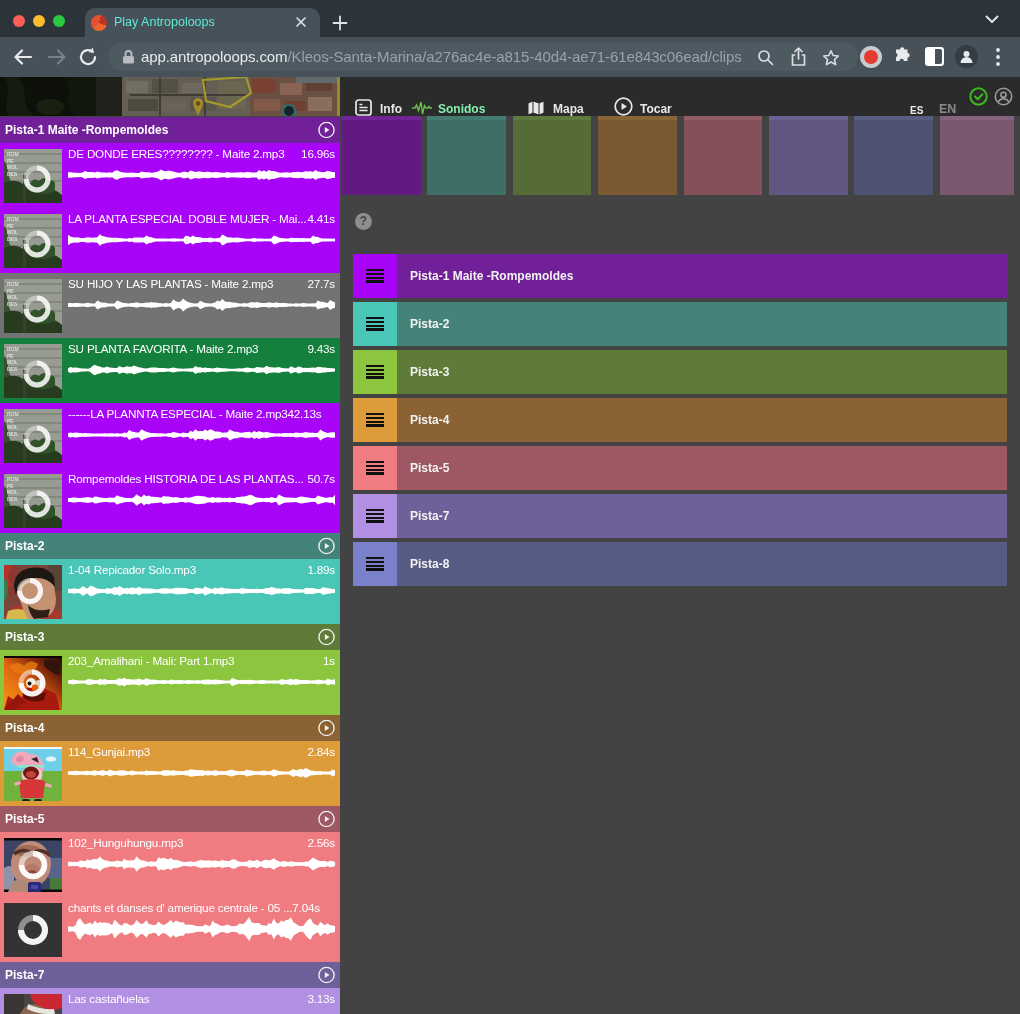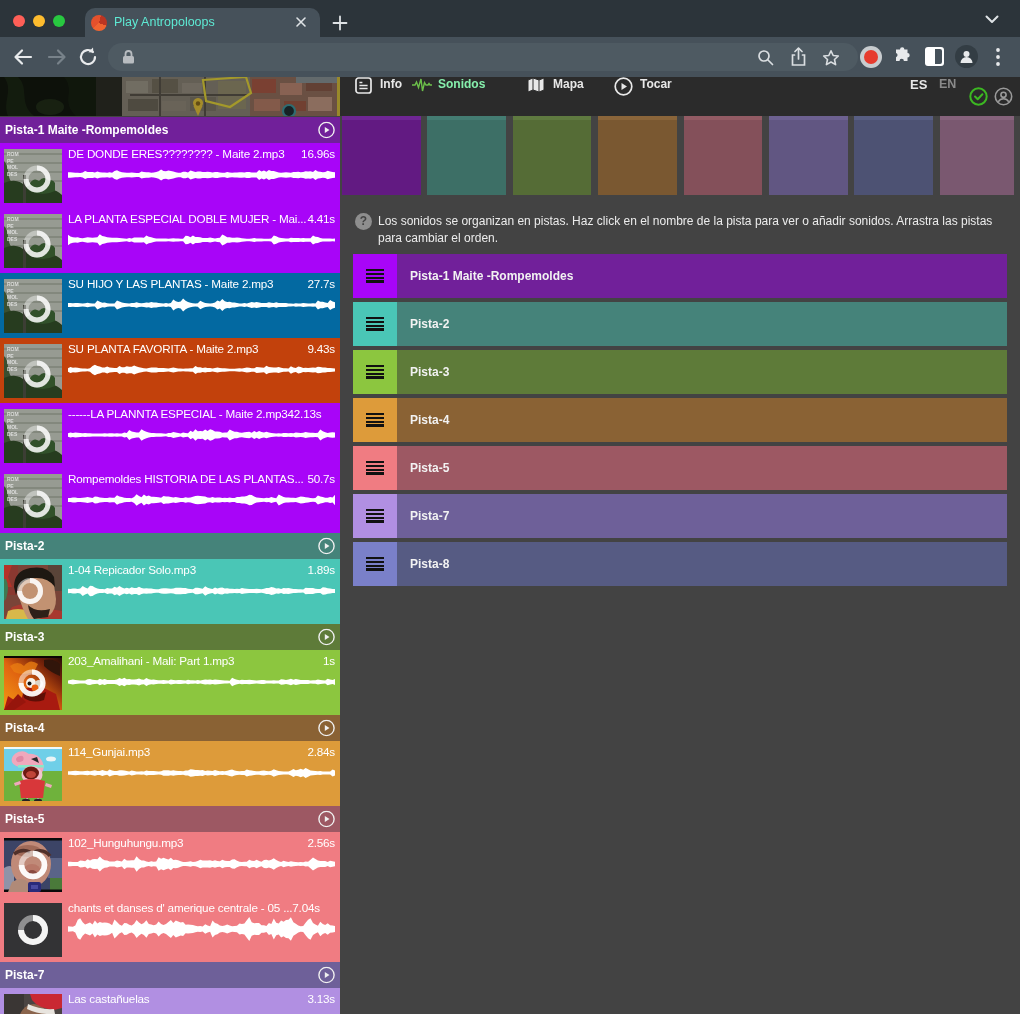--- a/index.html
+++ b/index.html
@@ -3,21 +3,21 @@
 *{margin:0;padding:0;box-sizing:border-box}
 html,body{width:1020px;height:1014px;overflow:hidden;background:#434343;
  font-family:"Liberation Sans",sans-serif;}
 .abs{position:absolute}
 .tabstrip{position:absolute;left:0;top:0;width:1020px;height:37px;background:#2c343a}
 .dot{position:absolute;top:15px;width:12px;height:12px;border-radius:50%}
 .tab{position:absolute;left:85px;top:8px;width:235px;height:29px;background:#46515a;border-radius:10px 10px 0 0}
 .toolbar{position:absolute;left:0;top:37px;width:1020px;height:40px;background:#46515a}
 .pill{position:absolute;left:108px;top:6px;width:750px;height:28px;border-radius:14px;background:#4e5a62}
 .appheader{position:absolute;left:0;top:77px;width:1020px;height:39px;background:#2b2b2b}
-.nav{position:absolute;top:0;height:39px;display:flex;align-items:flex-start;color:#e8e8e8;
+.nav{position:absolute;top:0;height:39px;display:flex;align-items:flex-end;color:#e8e8e8;
  font-size:12px;font-weight:700}
 .sidebar{position:absolute;left:0;top:116px;width:340px;height:898px;overflow:hidden}
 .shead{position:relative;width:340px;height:26px;color:#fff;font-size:12px;font-weight:700;line-height:26px;padding-left:5px}
 .clip{position:relative;width:340px;height:65px}
 .thumb{position:absolute;left:4px;top:6px;width:58px;height:54px;overflow:hidden}
 .ctitle{position:absolute;left:68px;top:4px;width:240px;height:15px;font-size:11.7px;letter-spacing:-0.2px;color:#fff;white-space:nowrap;overflow:hidden}
 .ctitle.wide{width:269px}
 .cdur{position:absolute;right:5px;top:4px;font-size:11.7px;letter-spacing:-0.2px;color:#fff}
 .cwave{position:absolute;left:68px;top:17px}
 .playbtn{position:absolute;right:5px;top:50%;transform:translateY(-50%)}
@@ -62,20 +62,21 @@
     </svg>
 <svg class="abs" style="left:77px;top:9px" width="22" height="22" viewBox="0 0 22 22">
       <path d="M18 11 a7 7 0 1 1 -2.05-4.95" stroke="#e8eaec" stroke-width="2.2" fill="none" stroke-linecap="round"></path>
       <path d="M16 1.5 L16.4 6.6 L11.4 6.2 Z" fill="#e8eaec"></path>
     </svg>
 <div class="pill">
       <svg class="abs" style="left:14px;top:7px" width="13" height="14" viewBox="0 0 13 14">
         <rect x="1" y="6" width="11" height="7.5" rx="1.5" fill="#b8bcc0"></rect>
         <path d="M3.5 6 V4 a3 3 0 0 1 6 0 V6" stroke="#b8bcc0" stroke-width="1.8" fill="none"></path>
       </svg>
+      <div class="abs" style="left:33px;top:5px;font-size:15px;letter-spacing:-0.1px;color:#e8eaec;white-space:nowrap">app.antropoloops.com<span style="color:#9aa2a8">/Kleos-Santa-Marina/a276ac4e-a815-40d4-ae71-61e843c06ead/clips</span></div>
       <svg class="abs" style="left:649px;top:6px" width="17" height="17" viewBox="0 0 17 17">
         <circle cx="7" cy="7" r="5" stroke="#dadee1" stroke-width="1.7" fill="none"></circle>
         <path d="M11 11 L15.5 15.5" stroke="#dadee1" stroke-width="1.7" stroke-linecap="round"></path>
       </svg>
       <svg class="abs" style="left:682px;top:4px" width="17" height="20" viewBox="0 0 17 20">
         <path d="M8.5 1.5 V12" stroke="#dadee1" stroke-width="1.7" stroke-linecap="round"></path>
         <path d="M5 4.5 L8.5 1.2 L12 4.5" stroke="#dadee1" stroke-width="1.7" fill="none" stroke-linecap="round" stroke-linejoin="round"></path>
         <path d="M4.5 8 H2.5 V18 H14.5 V8 H12.5" stroke="#dadee1" stroke-width="1.7" fill="none" stroke-linecap="round"></path>
       </svg>
       <svg class="abs" style="left:714px;top:6px" width="18" height="18" viewBox="0 0 18 18">
@@ -144,21 +145,21 @@
 <div class="nav" style="left:412px;color:#86efac"><svg width="20" height="16" viewBox="0 0 20 16" style="margin-right:6px">
         <path d="M0 8 h3 l1.5-3 2 5.5 L9 2 l1.5 12 2-8.5 1.5 2.5 h2 l1-1.5 1 1.5 h2" stroke="#6cc04a" stroke-width="1.4" fill="none"></path>
       </svg>Sonidos</div>
 <div class="nav" style="left:527px"><svg width="18" height="16" viewBox="0 0 18 16" style="margin-right:8px">
         <path d="M1 3 L6 1 L12 3 L17 1 V13 L12 15 L6 13 L1 15 Z M6 1 V13 M12 3 V15" fill="#e8e8e8" stroke="#2b2b2b" stroke-width="1"></path>
       </svg>Mapa</div>
 <div class="nav" style="left:614px"><svg width="19" height="19" viewBox="0 0 19 19" style="margin-right:7px">
         <circle cx="9.5" cy="9.5" r="8.3" stroke="#e8e8e8" stroke-width="1.7" fill="none"></circle>
         <path d="M7.5 6 L13 9.5 L7.5 13 Z" fill="#e8e8e8"></path>
       </svg>Tocar</div>
-<div class="nav" style="left:910px;font-size:13px">ES</div>
+<div class="nav" style="left:910px;font-size:10px">ES</div>
 <div class="nav" style="left:939px;color:#8a8a8a;font-size:12.5px">EN</div>
 <svg class="abs" style="left:969px;top:10px" width="19" height="19" viewBox="0 0 19 19">
       <circle cx="9.5" cy="9.5" r="8.2" stroke="#3cb822" stroke-width="2" fill="none"></circle>
       <path d="M6 9.5 L8.7 12.2 L13.4 7.3" stroke="#3cb822" stroke-width="2" fill="none" stroke-linecap="round" stroke-linejoin="round"></path>
     </svg>
 <svg class="abs" style="left:994px;top:10px" width="19" height="19" viewBox="0 0 19 19">
       <circle cx="9.5" cy="9.5" r="8.2" stroke="#9a9a9a" stroke-width="1.6" fill="none"></circle>
       <circle cx="9.5" cy="7.8" r="2.6" stroke="#9a9a9a" stroke-width="1.6" fill="none"></circle>
       <path d="M4.2 14.8 a6.2 6.2 0 0 1 10.6 0" stroke="#9a9a9a" stroke-width="1.6" fill="none"></path>
     </svg>
@@ -214,21 +215,21 @@
           <path d="M33 19 A11 11 0 1 1 22 30" fill="none" stroke="rgba(255,255,255,0.75)" stroke-width="5"></path>
         </svg></div>
       <div class="ctitle">LA PLANTA ESPECIAL DOBLE MUJER - Mai...</div>
       <div class="cdur">4.41s</div>
       <div class="cwave">
         <svg width="267" height="30" viewBox="0 0 267 30" style="display:block">
           <polygon points="0.0,9.7 2.4,11.6 4.9,12.2 7.3,12.6 9.8,12.3 12.2,13.0 14.7,13.2 17.1,12.8 19.6,12.3 22.0,12.4 24.5,12.7 26.9,12.4 29.4,12.3 31.8,9.3 34.3,11.0 36.7,11.5 39.2,12.3 41.6,12.6 44.1,12.7 46.5,12.8 49.0,12.8 51.4,13.0 53.9,13.2 56.3,13.4 58.8,13.7 61.2,13.1 63.7,13.4 66.1,12.6 68.6,12.6 71.0,12.4 73.5,12.6 75.9,12.8 78.4,10.5 80.8,11.8 83.3,12.3 85.7,13.0 88.2,13.4 90.6,13.4 93.1,13.6 95.5,13.4 98.0,13.6 100.4,13.7 102.9,13.6 105.3,13.3 107.8,13.5 110.2,13.6 112.7,13.7 115.1,13.8 117.6,10.8 120.0,11.0 122.5,12.2 124.9,10.5 127.4,11.9 129.8,12.1 132.3,12.3 134.7,13.0 137.2,12.9 139.6,13.1 142.1,12.6 144.5,13.0 147.0,13.4 149.4,12.9 151.9,12.7 154.3,9.5 156.8,10.7 159.2,12.2 161.7,12.3 164.1,12.7 166.6,12.8 169.0,12.4 171.5,12.8 173.9,13.3 176.4,13.6 178.8,13.7 181.3,13.7 183.7,13.4 186.2,13.0 188.6,13.4 191.1,13.5 193.5,13.6 196.0,13.7 198.4,13.8 200.9,13.8 203.3,13.4 205.8,10.4 208.2,11.2 210.7,12.5 213.1,13.0 215.6,13.3 218.0,13.6 220.5,13.5 222.9,12.8 225.4,13.0 227.8,12.9 230.3,13.1 232.7,13.2 235.2,13.0 237.6,13.3 240.1,13.2 242.5,13.3 245.0,10.6 247.4,11.8 249.9,12.1 252.3,12.9 254.8,13.4 257.2,13.5 259.7,13.6 262.1,13.5 264.6,13.7 267.0,13.5 267.0,16.5 264.6,16.3 262.1,16.5 259.7,16.4 257.2,16.5 254.8,16.6 252.3,17.1 249.9,17.9 247.4,18.2 245.0,19.4 242.5,16.7 240.1,16.8 237.6,16.7 235.2,17.0 232.7,16.8 230.3,16.9 227.8,17.1 225.4,17.0 222.9,17.2 220.5,16.5 218.0,16.4 215.6,16.7 213.1,17.0 210.7,17.5 208.2,18.8 205.8,19.6 203.3,16.6 200.9,16.2 198.4,16.2 196.0,16.3 193.5,16.4 191.1,16.5 188.6,16.6 186.2,17.0 183.7,16.6 181.3,16.3 178.8,16.3 176.4,16.4 173.9,16.7 171.5,17.2 169.0,17.6 166.6,17.2 164.1,17.3 161.7,17.7 159.2,17.8 156.8,19.3 154.3,20.5 151.9,17.3 149.4,17.1 147.0,16.6 144.5,17.0 142.1,17.4 139.6,16.9 137.2,17.1 134.7,17.0 132.3,17.7 129.8,17.9 127.4,18.1 124.9,19.5 122.5,17.8 120.0,19.0 117.6,19.2 115.1,16.2 112.7,16.3 110.2,16.4 107.8,16.5 105.3,16.7 102.9,16.4 100.4,16.3 98.0,16.4 95.5,16.6 93.1,16.4 90.6,16.6 88.2,16.6 85.7,17.0 83.3,17.7 80.8,18.2 78.4,19.5 75.9,17.2 73.5,17.4 71.0,17.6 68.6,17.4 66.1,17.4 63.7,16.6 61.2,16.9 58.8,16.3 56.3,16.6 53.9,16.8 51.4,17.0 49.0,17.2 46.5,17.2 44.1,17.3 41.6,17.4 39.2,17.7 36.7,18.5 34.3,19.0 31.8,20.7 29.4,17.7 26.9,17.6 24.5,17.3 22.0,17.6 19.6,17.7 17.1,17.2 14.7,16.8 12.2,17.0 9.8,17.7 7.3,17.4 4.9,17.8 2.4,18.4 0.0,20.3" fill="#fff"></polygon>
         </svg>
       </div>
     </div>
-<div class="clip" style="background:#0369a1">
+<div class="clip" style="background:#737373">
       <div class="thumb"><svg width="58" height="54" viewBox="0 0 58 54">
           <rect width="58" height="54" fill="#979b92"></rect>
           <rect y="4" width="58" height="2" fill="#83887d"></rect>
           <rect y="13" width="58" height="2" fill="#83887d"></rect>
           <rect y="22" width="58" height="2" fill="#83887d"></rect>
           <rect y="31" width="58" height="2" fill="#83887d"></rect>
           <path d="M0 12 C6 18 2 26 8 34 C10 40 5 48 0 50 Z" fill="#3a4f30"></path>
           <path d="M0 34 Q14 28 22 38 Q32 32 40 42 Q50 38 58 46 L58 54 L0 54 Z" fill="#273c1f"></path>
           <path d="M26 34 q4 -6 9 -2 q5 -6 10 0 q4 -2 6 2 l0 8 q-12 6 -25 0 Z" fill="#31512a"></path>
           <rect x="19" y="26" width="3" height="28" fill="#3c3e34"></rect>
@@ -240,21 +241,21 @@
           <path d="M33 19 A11 11 0 1 1 22 30" fill="none" stroke="rgba(255,255,255,0.75)" stroke-width="5"></path>
         </svg></div>
       <div class="ctitle">SU HIJO Y LAS PLANTAS - Maite 2.mp3</div>
       <div class="cdur">27.7s</div>
       <div class="cwave">
         <svg width="267" height="30" viewBox="0 0 267 30" style="display:block">
           <polygon points="0.0,13.0 2.4,13.1 4.9,13.2 7.3,13.1 9.8,13.1 12.2,13.2 14.7,13.5 17.1,13.2 19.6,12.7 22.0,13.3 24.5,13.5 26.9,13.5 29.4,10.5 31.8,11.8 34.3,12.8 36.7,12.6 39.2,13.2 41.6,13.5 44.1,13.5 46.5,13.4 49.0,10.5 51.4,11.6 53.9,12.6 56.3,13.0 58.8,13.2 61.2,13.5 63.7,13.0 66.1,13.1 68.6,12.2 71.0,13.0 73.5,13.3 75.9,12.9 78.4,12.6 80.8,12.7 83.3,12.0 85.7,12.4 88.2,12.4 90.6,13.0 93.1,13.3 95.5,13.5 98.0,13.0 100.4,13.4 102.9,13.1 105.3,9.6 107.8,11.3 110.2,12.0 112.7,11.6 115.1,8.6 117.6,10.7 120.0,12.0 122.5,12.7 124.9,13.2 127.4,13.4 129.8,13.3 132.3,10.8 134.7,12.1 137.2,12.9 139.6,13.2 142.1,13.5 144.5,13.2 147.0,12.6 149.4,10.6 151.9,11.5 154.3,9.1 156.8,11.2 159.2,11.9 161.7,11.8 164.1,12.5 166.6,12.6 169.0,13.1 171.5,13.4 173.9,13.4 176.4,13.1 178.8,13.4 181.3,12.8 183.7,12.0 186.2,12.5 188.6,12.0 191.1,12.6 193.5,13.0 196.0,13.1 198.4,13.0 200.9,12.3 203.3,12.8 205.8,13.0 208.2,12.2 210.7,12.9 213.1,13.1 215.6,12.9 218.0,13.0 220.5,13.4 222.9,13.6 225.4,13.7 227.8,13.2 230.3,13.4 232.7,13.6 235.2,13.0 237.6,13.3 240.1,13.5 242.5,13.5 245.0,13.2 247.4,13.4 249.9,10.4 252.3,11.7 254.8,11.8 257.2,12.6 259.7,13.0 262.1,10.0 264.6,11.6 267.0,12.2 267.0,17.8 264.6,18.4 262.1,20.0 259.7,17.0 257.2,17.4 254.8,18.2 252.3,18.3 249.9,19.6 247.4,16.6 245.0,16.8 242.5,16.5 240.1,16.5 237.6,16.7 235.2,17.0 232.7,16.4 230.3,16.6 227.8,16.8 225.4,16.3 222.9,16.4 220.5,16.6 218.0,17.0 215.6,17.1 213.1,16.9 210.7,17.1 208.2,17.8 205.8,17.0 203.3,17.2 200.9,17.7 198.4,17.0 196.0,16.9 193.5,17.0 191.1,17.4 188.6,18.0 186.2,17.5 183.7,18.0 181.3,17.2 178.8,16.6 176.4,16.9 173.9,16.6 171.5,16.6 169.0,16.9 166.6,17.4 164.1,17.5 161.7,18.2 159.2,18.1 156.8,18.8 154.3,20.9 151.9,18.5 149.4,19.4 147.0,17.4 144.5,16.8 142.1,16.5 139.6,16.8 137.2,17.1 134.7,17.9 132.3,19.2 129.8,16.7 127.4,16.6 124.9,16.8 122.5,17.3 120.0,18.0 117.6,19.3 115.1,21.4 112.7,18.4 110.2,18.0 107.8,18.7 105.3,20.4 102.9,16.9 100.4,16.6 98.0,17.0 95.5,16.5 93.1,16.7 90.6,17.0 88.2,17.6 85.7,17.6 83.3,18.0 80.8,17.3 78.4,17.4 75.9,17.1 73.5,16.7 71.0,17.0 68.6,17.8 66.1,16.9 63.7,17.0 61.2,16.5 58.8,16.8 56.3,17.0 53.9,17.4 51.4,18.4 49.0,19.5 46.5,16.6 44.1,16.5 41.6,16.5 39.2,16.8 36.7,17.4 34.3,17.2 31.8,18.2 29.4,19.5 26.9,16.5 24.5,16.5 22.0,16.7 19.6,17.3 17.1,16.8 14.7,16.5 12.2,16.8 9.8,16.9 7.3,16.9 4.9,16.8 2.4,16.9 0.0,17.0" fill="#fff"></polygon>
         </svg>
       </div>
     </div>
-<div class="clip" style="background:#c2410c">
+<div class="clip" style="background:#15803d">
       <div class="thumb"><svg width="58" height="54" viewBox="0 0 58 54">
           <rect width="58" height="54" fill="#979b92"></rect>
           <rect y="4" width="58" height="2" fill="#83887d"></rect>
           <rect y="13" width="58" height="2" fill="#83887d"></rect>
           <rect y="22" width="58" height="2" fill="#83887d"></rect>
           <rect y="31" width="58" height="2" fill="#83887d"></rect>
           <path d="M0 12 C6 18 2 26 8 34 C10 40 5 48 0 50 Z" fill="#3a4f30"></path>
           <path d="M0 34 Q14 28 22 38 Q32 32 40 42 Q50 38 58 46 L58 54 L0 54 Z" fill="#273c1f"></path>
           <path d="M26 34 q4 -6 9 -2 q5 -6 10 0 q4 -2 6 2 l0 8 q-12 6 -25 0 Z" fill="#31512a"></path>
           <rect x="19" y="26" width="3" height="28" fill="#3c3e34"></rect>
@@ -508,21 +509,20 @@
         <div class="swt" style="background:#6d6191"></div>
       </div>
 <div class="sw" style="background:#4d5273">
         <div class="swt" style="background:#585e82"></div>
       </div>
 <div class="sw" style="background:#7a5870">
         <div class="swt" style="background:#86637c"></div>
       </div>
 </div>
 <div class="qmark">?</div>
-<div class="help">Los sonidos se organizan en pistas. Haz click en el nombre de la pista para ver o añadir sonidos. Arrastra las pistas<br>para cambiar el orden.</div>
 <div class="trow" style="top:138px;background:#71209a">
       <div class="tsq" style="background:#a805f8">
         <div class="drag"></div>
       </div>
       <div class="tlabel">Pista-1 Maite -Rompemoldes</div>
     </div>
 <div class="trow" style="top:186px;background:#45837a">
       <div class="tsq" style="background:#4ac6b6">
         <div class="drag"></div>
       </div>

